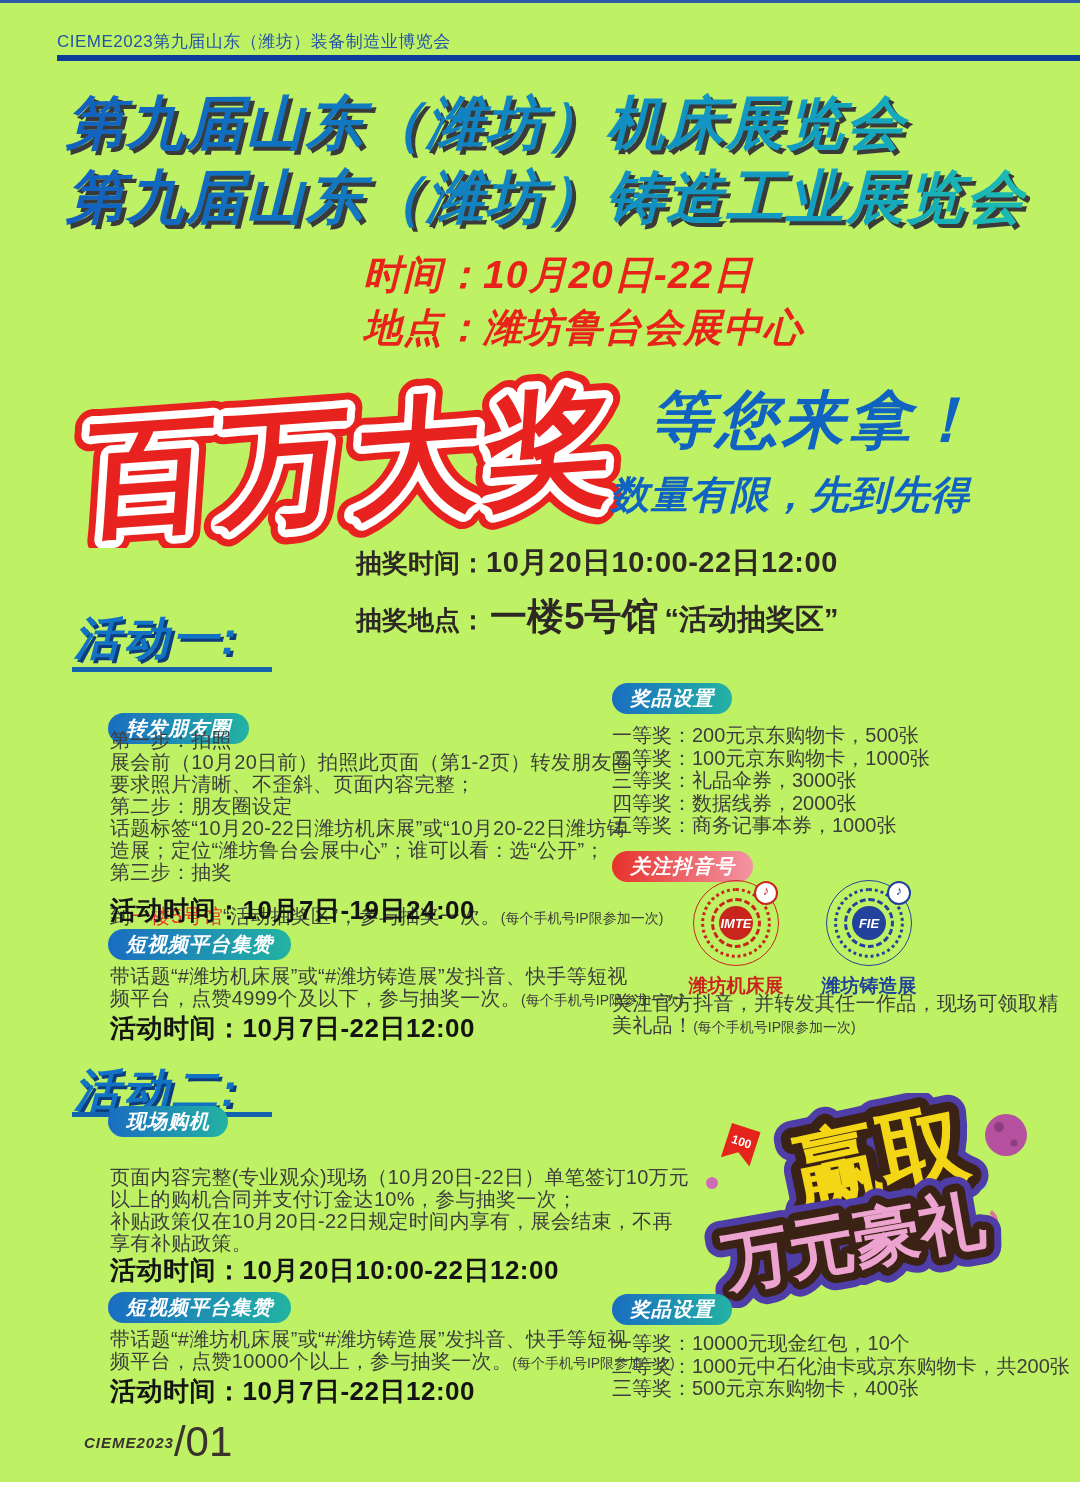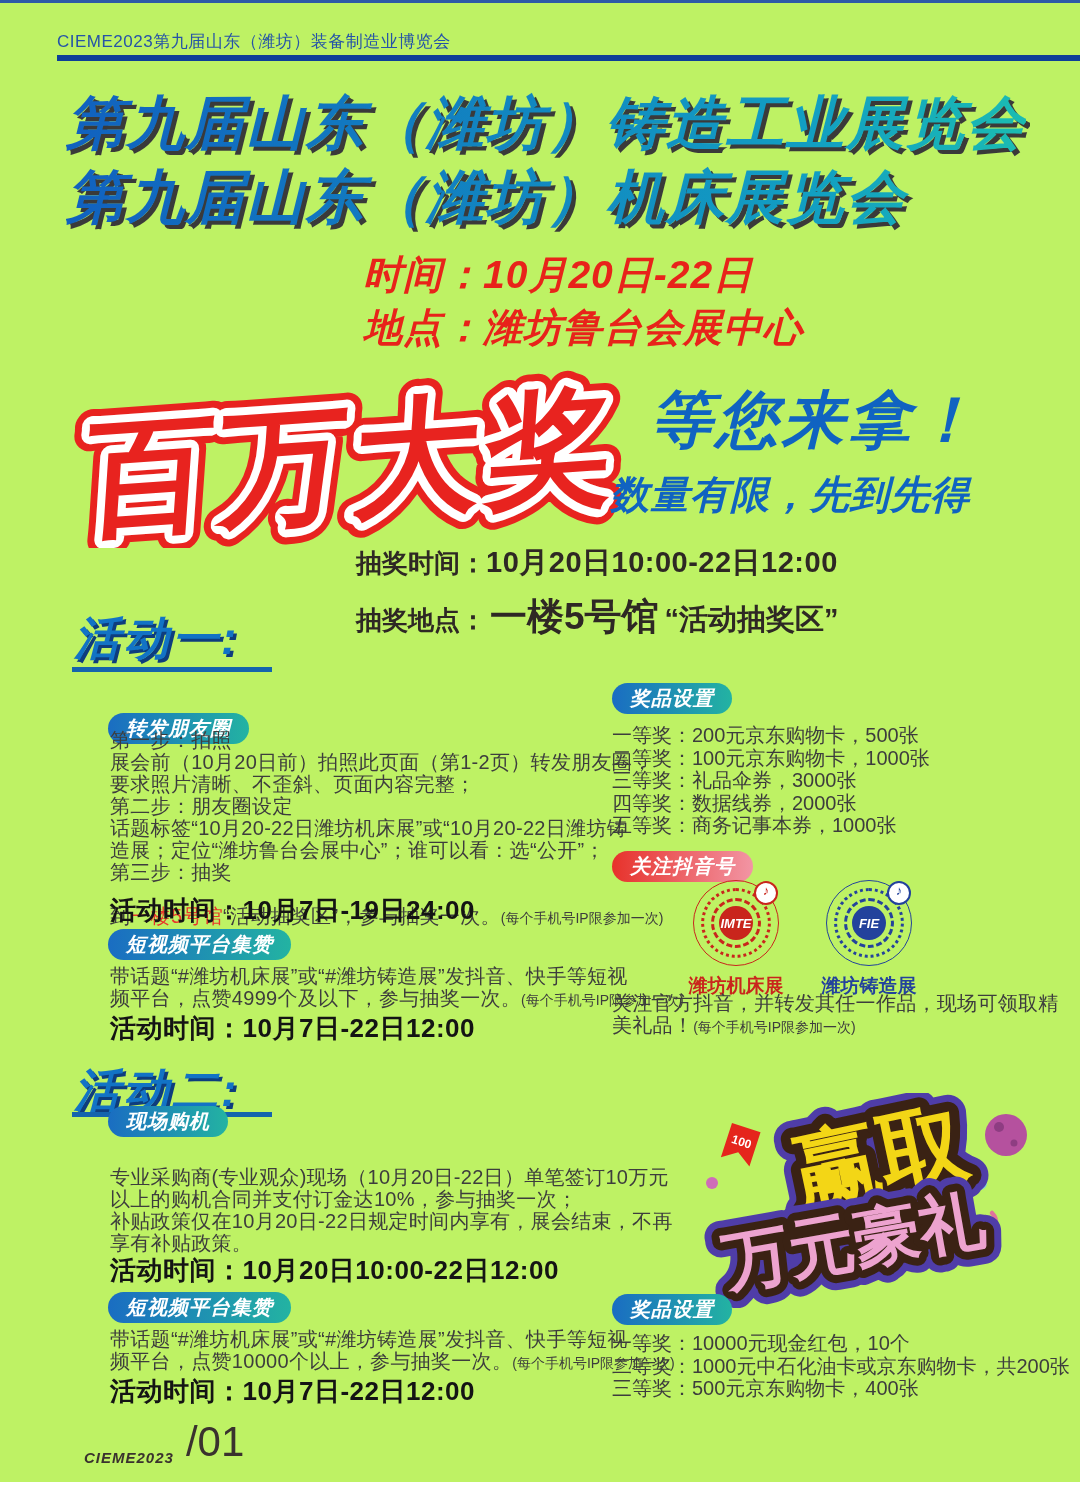--- a/index.html
+++ b/index.html
@@ -78,39 +78,39 @@
   .qr-note{position:absolute;top:0;right:0;width:20px;height:20px;border-radius:50%;
     border:2.5px solid var(--qc);background:#fff;color:var(--qc);font-size:13px;line-height:16px;
     text-align:center;z-index:3;font-weight:700;}
   .qr-label{margin-top:7px;font-size:19px;font-weight:700;color:var(--qc);white-space:nowrap;}
 
   
   .win-svg{position:absolute;left:636px;top:1093px;width:420px;height:215px;}
   .win-svg text{font-weight:900;}
 
   
-  .footer{position:absolute;left:84px;top:1418px;display:flex;align-items:flex-end;color:#3a322e;white-space:nowrap;gap:12px;}
+  .footer{position:absolute;left:84px;top:1418px;display:flex;align-items:center;color:#3a322e;white-space:nowrap;}
   .footer-brand{font-size:15px;font-weight:700;font-style:italic;letter-spacing:1px;}
   .footer-page{font-size:42px;font-weight:400;}
 
   svg text{font-family:"Liberation Sans",sans-serif;}
 </style>
 </head>
 <body>
 
 <div class="page">
 
   <div class="top-line"></div>
 
   <div class="header-title">CIEME2023第九届山东（潍坊）装备制造业博览会</div>
   <div class="header-rule"></div>
 
   <div class="main-title">
+    <span class="tline">第九届山东（潍坊）机床展览会</span>
     <span class="tline">第九届山东（潍坊）铸造工业展览会</span>
-    <span class="tline">第九届山东（潍坊）机床展览会</span>
   </div>
 
   <div class="event-info">
     <div>时间：10月20日-22日</div>
     <div>地点：潍坊鲁台会展中心</div>
   </div>
 
   <svg class="banner-svg" viewBox="0 0 580 190">
     <g transform="translate(292,148) rotate(-4) skewX(-8)">
       <text class="bw" x="0" y="0" text-anchor="middle" fill="none" stroke="#e8231f" stroke-width="30">百万大奖</text>
@@ -189,21 +189,21 @@
   </div>
 
   <div class="para" style="left:612px;top:992px;"><span>关注官方抖音，并转发其任一作品，现场可领取精
 美礼品！</span><span class="small-note">(每个手机号IP限参加一次)</span></div>
 
   <div class="act-heading" style="top:1054px;margin-top:6px;">活动二:</div>
   <div class="act-underline" style="top:1112px;"></div>
 
   <div class="badge badge-blue" style="left:108px;top:1106px;">现场购机</div>
 
-  <div class="para" style="left:110px;top:1166px;">专业采购商(专业观众)现场（10月20日-22日）单笔签订10万元
+  <div class="para" style="left:110px;top:1166px;">页面内容完整(专业观众)现场（10月20日-22日）单笔签订10万元
 以上的购机合同并支付订金达10%，参与抽奖一次；
 补贴政策仅在10月20日-22日规定时间内享有，展会结束，不再
 享有补贴政策。</div>
 
   <div class="act-time" style="left:110px;top:1253px;">
     <span>活动时间：</span><span>10月20日10:00-22日12:00</span>
   </div>
 
   <div class="badge badge-blue" style="left:108px;top:1292px;">短视频平台集赞</div>
 

